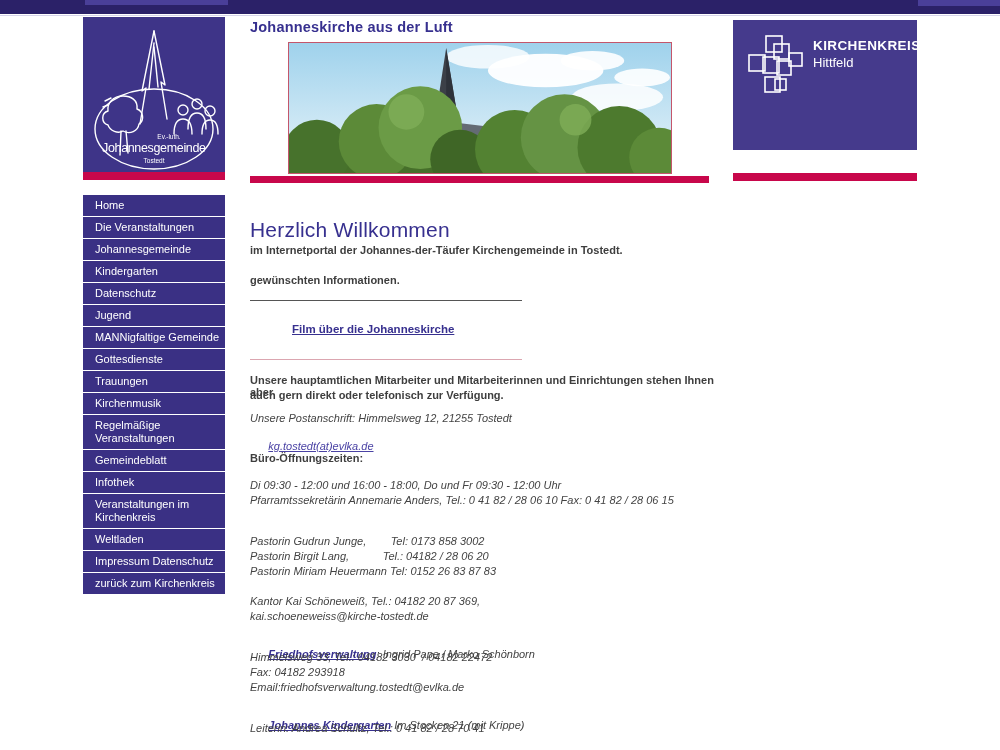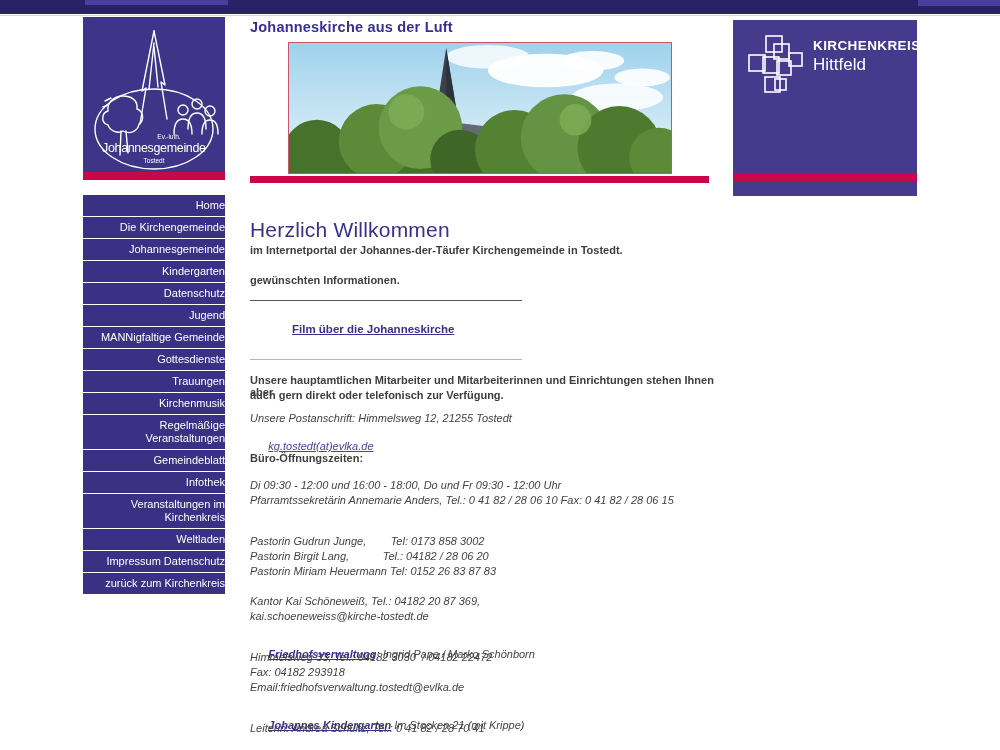--- a/index.html
+++ b/index.html
@@ -17,32 +17,32 @@
   .logo-box { position:absolute; left:83px; top:17px; width:142px; height:155px; background:#3e3488; }
   .logo-stripe { position:absolute; left:83px; top:172px; width:142px; height:8px; background:#c8074b; }
 
   .photo-heading { position:absolute; left:250px; top:19px; font-size:14.5px; font-weight:bold;
                    color:#37308f; letter-spacing:0.2px; }
   .photo { position:absolute; left:288px; top:42px; width:384px; height:132px;
            border:1px solid #c4566b; overflow:hidden; }
   .photo svg { display:block; width:100%; height:100%; }
   .photo-stripe { position:absolute; left:250px; top:176px; width:459px; height:7px; background:#c8074b; }
 
-  .kk-box { position:absolute; left:733px; top:20px; width:184px; height:176px; background:#453a8c; }
+  .kk-box { position:absolute; left:733px; top:20px; width:184px; height:130px; background:#453a8c; }
   .kk-stripe { position:absolute; left:733px; top:173px; width:184px; height:8px; background:#c8074b; }
   .kk-logo { position:absolute; left:12px; top:13px; width:62px; height:64px; }
   .kk-text { position:absolute; left:80px; top:18px; color:#fff; }
   .kk-line1 { font-size:13.5px; font-weight:bold; letter-spacing:0.4px; }
-  .kk-line2 { font-size:17px; margin-top:2px; }
+  .kk-line2 { font-size:13px; margin-top:2px; }
 
   
   .sidebar { position:absolute; left:83px; top:195px; width:142px; }
   .side-item { background:#3a3084; color:#ffffff; font-size:11px; line-height:13px;
                padding:4px 0 4px 12px; margin-bottom:1px; white-space:nowrap; overflow:hidden;
-               cursor:pointer;text-align:right; }
+               cursor:pointer; }
   .side-item.two-line { white-space:normal; }
 
   
   .main { position:absolute; left:250px; top:210px; width:470px; height:540px; }
   .main .abs { position:absolute; left:0; }
   .page-title { font-size:21px; font-weight:normal; color:#37308f; letter-spacing:0.2px; }
   .t  { font-size:11px; color:#434343; white-space:pre-wrap;font-style:italic; }
   .tb { font-size:11px; font-weight:bold; color:#3e3e3e; white-space:pre-wrap; }
   .lnk { color:#4a42a4; text-decoration:underline; cursor:pointer; }
   .lnk-bold { color:#37308f; font-weight:bold; text-decoration:underline; cursor:pointer; }
@@ -148,21 +148,21 @@
     </svg>
     <div class="kk-text">
       <div class="kk-line1">KIRCHENKREIS</div>
       <div class="kk-line2">Hittfeld</div>
     </div>
   </div>
   <div class="kk-stripe"></div>
 
   <div class="sidebar">
     <div class="side-item">Home</div>
-    <div class="side-item">Die Kirchengemeinde</div>
+    <div class="side-item">Die Veranstaltungen</div>
     <div class="side-item">Johannesgemeinde</div>
     <div class="side-item">Kindergarten</div>
     <div class="side-item">Datenschutz</div>
     <div class="side-item">Jugend</div>
     <div class="side-item">MANNigfaltige Gemeinde</div>
     <div class="side-item">Gottesdienste</div>
     <div class="side-item">Trauungen</div>
     <div class="side-item">Kirchenmusik</div>
     <div class="side-item two-line">Regelmäßige Veranstaltungen</div>
     <div class="side-item">Gemeindeblatt</div>

